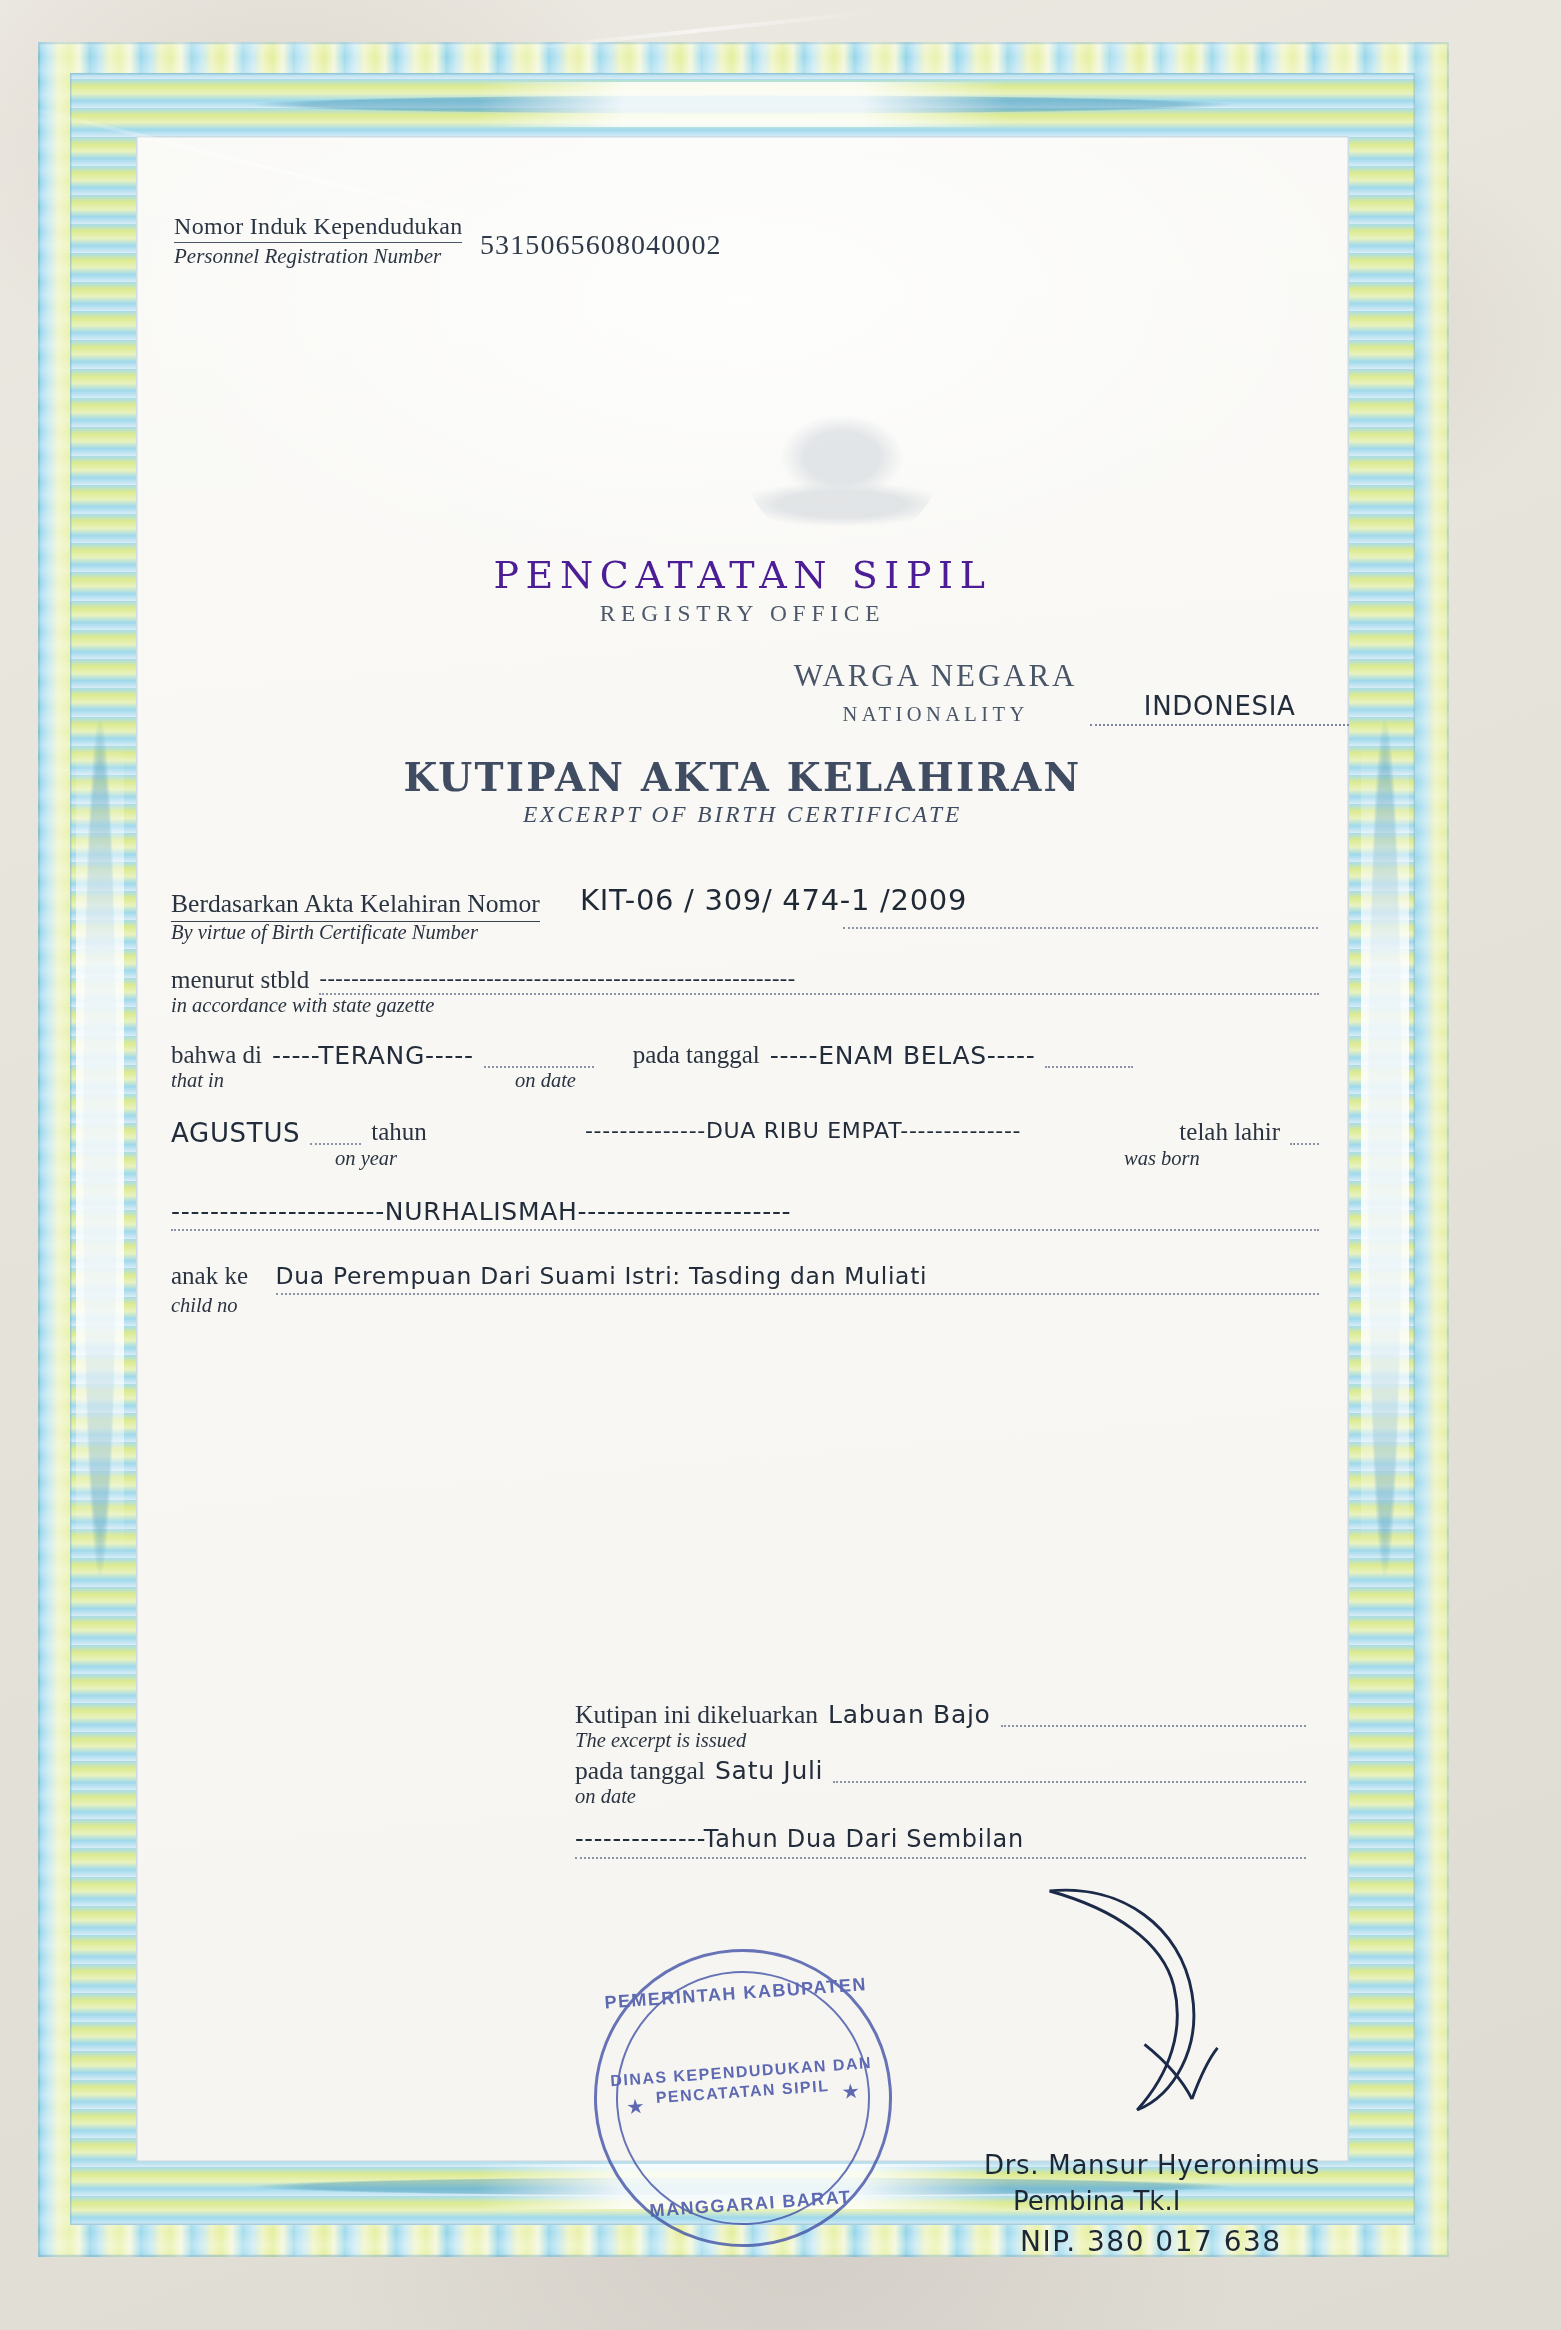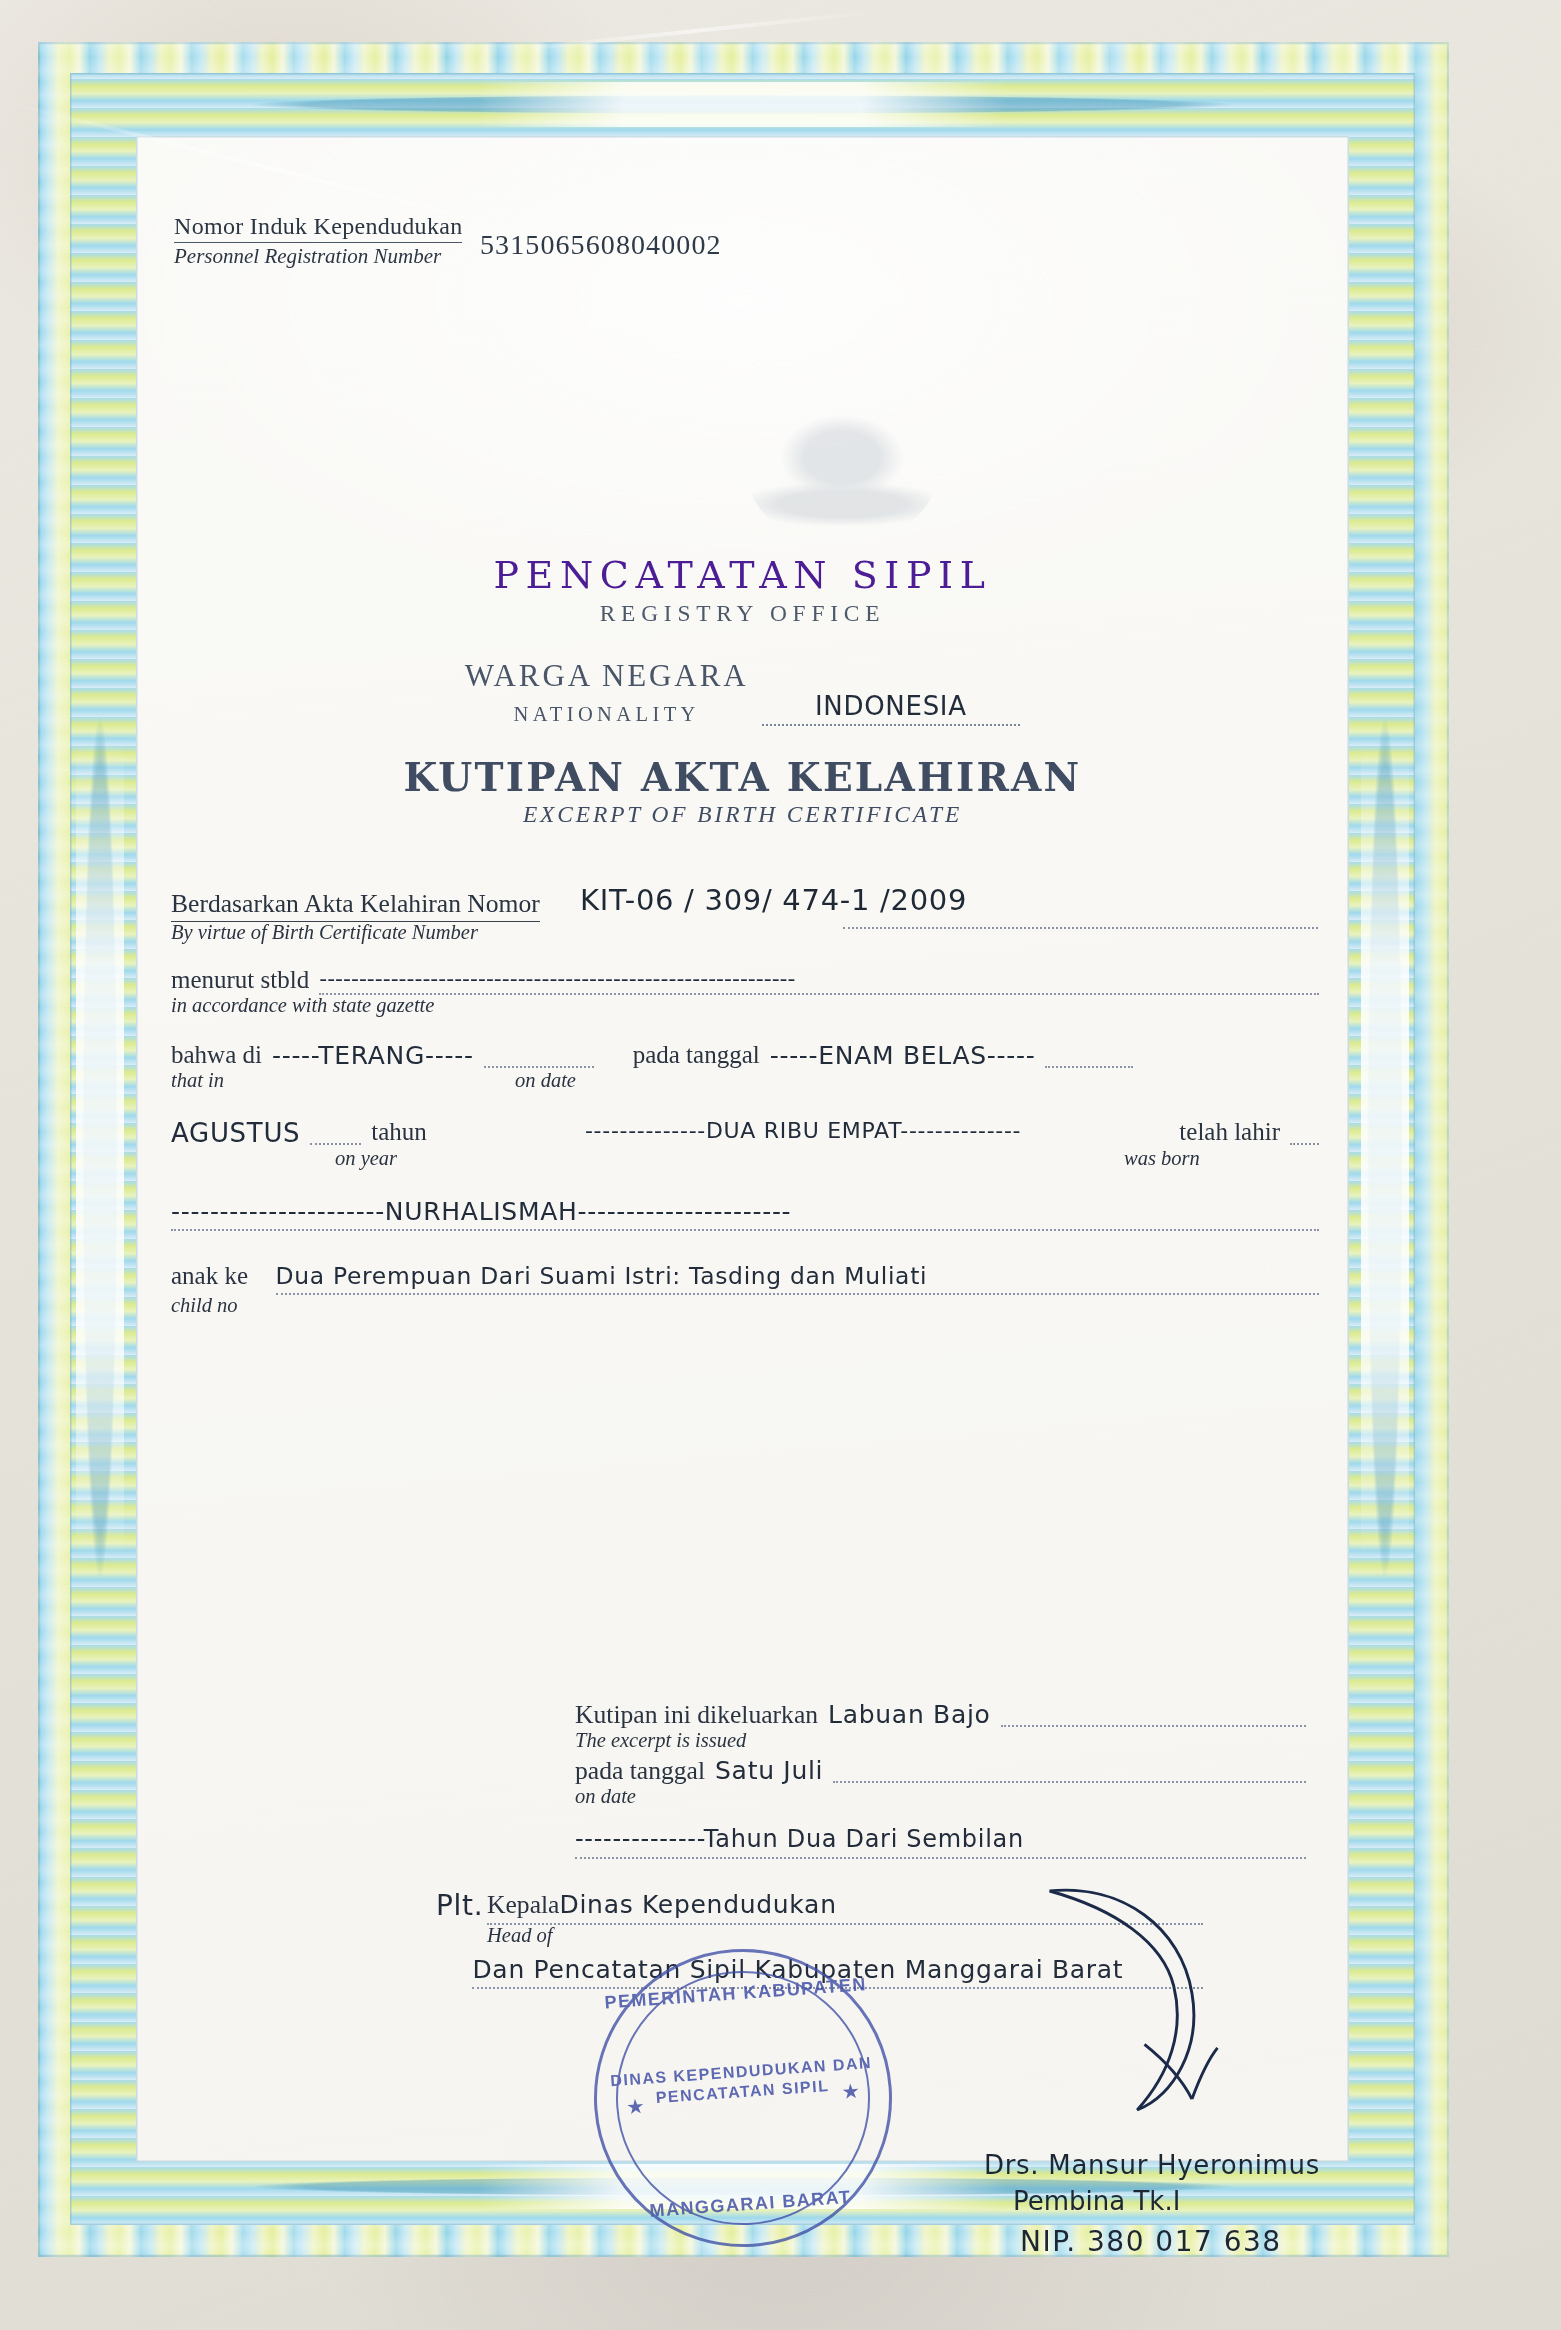--- a/index.html
+++ b/index.html
@@ -147,21 +147,21 @@
   .t-sub {
     font-family: "Liberation Serif", serif;
     font-size: 23.4px;
     letter-spacing: 5.8px;
     color: #4d586a;
     margin-top: 2.9px;
   }
   .t-nat-row {
     margin-top: 31px;
     display: flex;
-    justify-content: center;
+    justify-content: flex-end;
     align-items: flex-end;
     gap: 13px;
   }
   .t-nat {
     font-size: 31px;
     letter-spacing: 2.9px;
     color: #4a5668;
   }
   .t-nat-sub {
     font-size: 20.5px;
@@ -450,29 +450,20 @@
       <div class="line-flex" style="margin-top:4.4px;">
         <span class="lbl">pada tanggal</span>
         <span class="hand" style="font-size:25px;">Satu Juli</span>
         <span class="dots"></span>
       </div>
       <span class="lbl-it">on date</span>
 
       <div class="hand" style="font-size:24px;margin-top:17.5px;border-bottom:2.2px dotted #8a94a6;padding-bottom:4.4px;">--------------Tahun Dua Dari Sembilan</div>
     </div>
 
-    <div class="sign-area">
-      <div style="position:relative;">
-        <span class="hand" style="position:absolute;left:-51px;top:-1.5px;font-size:28px;">Plt.</span>
-        <span class="lbl" style="font-size:25.6px;">Kepala</span><span class="hand" style="font-size:25px;">Dinas Kependudukan</span>
-        <div style="border-bottom:2.2px dotted #8a94a6;width:716px;margin-top:2.9px;"></div>
-        <span class="lbl-it">Head of</span>
-      </div>
-      <div class="hand" style="font-size:25px;margin-top:8.8px;margin-left:-14.6px;border-bottom:2.2px dotted #8a94a6;width:731px;padding-bottom:2.9px;">Dan Pencatatan Sipil Kabupaten Manggarai Barat</div>
-    </div>
 
     <div class="stamp">
       <div class="stamp-txt-top">PEMERINTAH KABUPATEN</div>
       <div class="stamp-txt-mid">DINAS KEPENDUDUKAN DAN PENCATATAN SIPIL</div>
       <div class="stamp-txt-bot">MANGGARAI BARAT</div>
       <span class="star" style="left:29px;top:135px;">★</span>
       <span class="star" style="right:29px;top:135px;">★</span>
     </div>
 
     <svg class="signature" viewBox="0 0 300 340">

